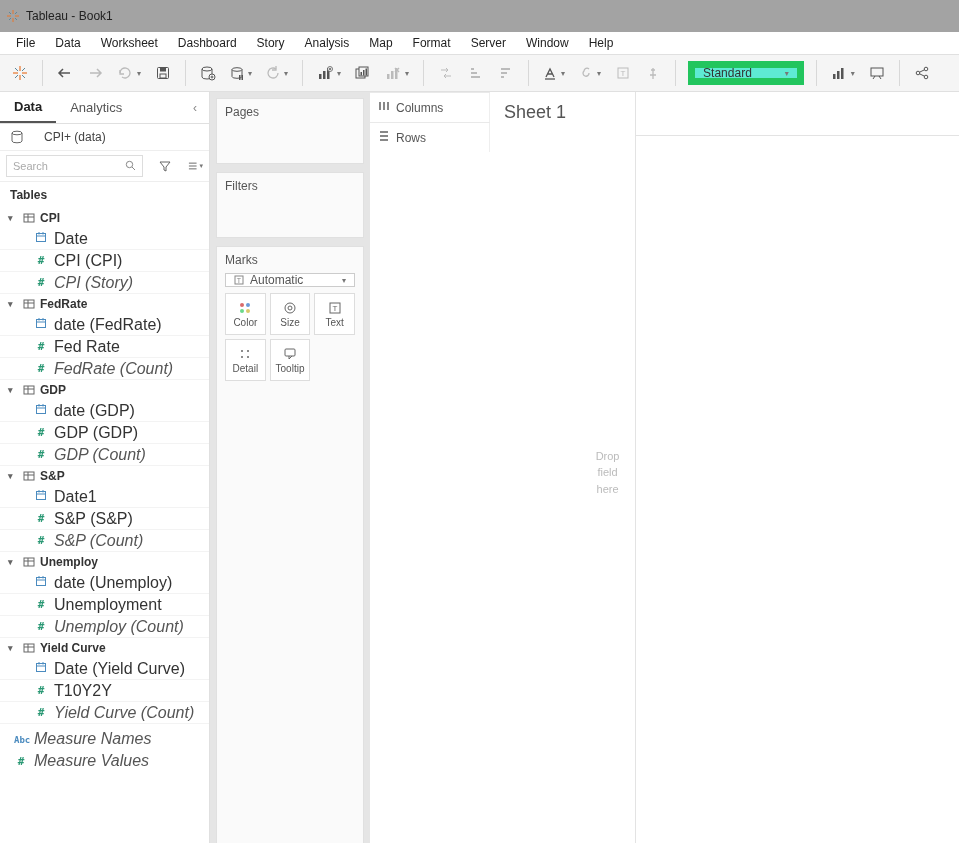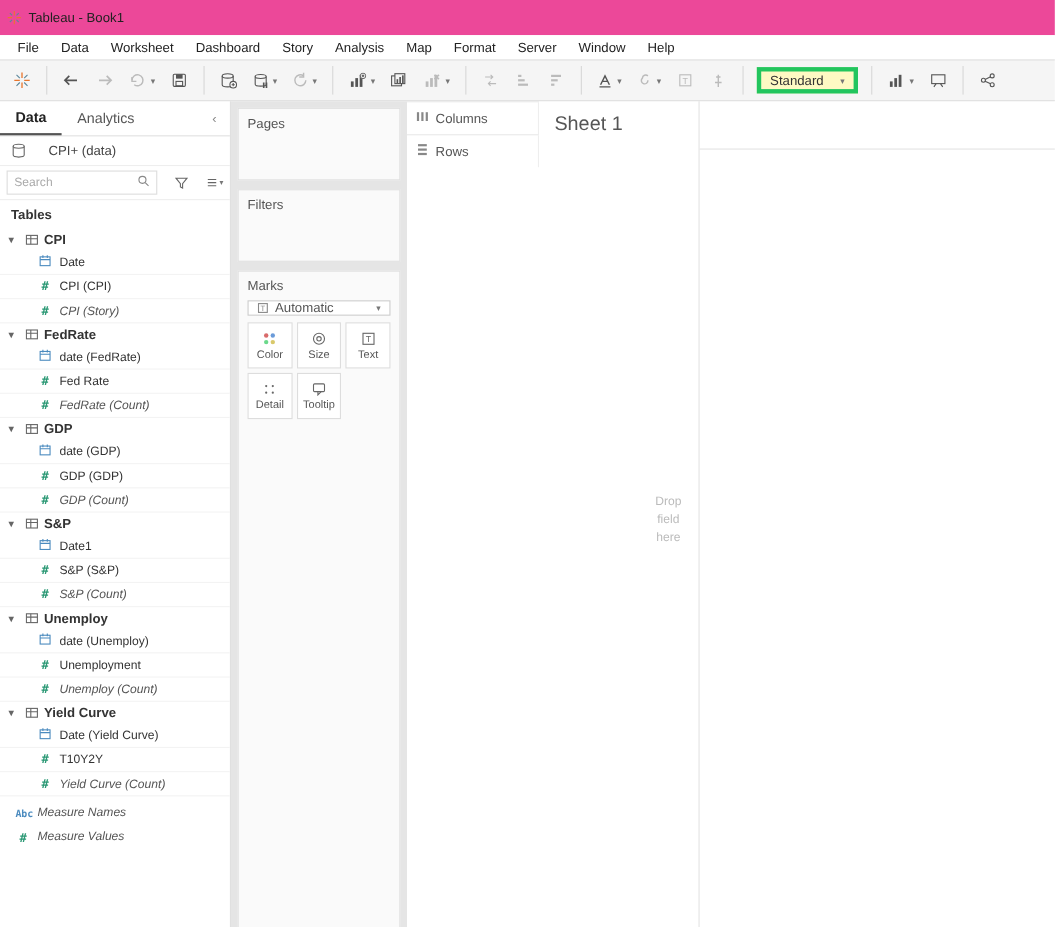--- a/index.html
+++ b/index.html
@@ -1,28 +1,28 @@
 <!DOCTYPE html>
 <html><head>
 <meta charset="utf-8">
 <style>
 * { box-sizing: border-box; margin: 0; padding: 0; }
 body { font-family: -apple-system, BlinkMacSystemFont, "Segoe UI", Arial, sans-serif; font-size: 12px; color: #333; background: #fff; width: 959px; height: 843px; overflow: hidden; }
-.titlebar { display: flex; align-items: center; height: 22px; padding: 16px 6px; background: #ec4899; gap: 6px; }
+.titlebar { display: flex; align-items: center; height: 22px; padding: 16px 6px; background: #a3a3a3; gap: 6px; }
 .titlebar .logo { width: 14px; height: 14px; display: inline-flex; align-items: center; justify-content: center; }
 .titlebar-title { font-size: 12px; color: #222; }
 .menubar { display: flex; gap: 0; padding: 0 6px; height: 22px; align-items: center; background: #fff; }
 .menubar-item { padding: 2px 10px; font-size: 12px; color: #222; cursor: pointer; }
 .toolbar { display: flex; align-items: center; height: 38px; background: #f5f5f5; border-top: 1px solid #e0e0e0; border-bottom: 1px solid #e0e0e0; padding: 0 6px; gap: 2px; }
 .toolbar .sep { width: 1px; height: 26px; background: #d8d8d8; margin: 0 6px; }
 .tool-btn { width: 28px; height: 28px; display: inline-flex; align-items: center; justify-content: center; border-radius: 2px; cursor: pointer; color: #555; }
 .tool-btn.wide { width: auto; padding: 0 6px; gap: 3px; }
 .tool-btn.disabled { color: #bbb; cursor: default; }
 .chev { font-size: 8px; color: #777; margin-left: 1px; }
-.fit-select { display: flex; align-items: center; border: 4px solid #22c55e; background: #fef9c3; height: 24px; padding: 0 8px; gap: 14px; margin: 0 4px; cursor: pointer; }
+.fit-select { display: flex; align-items: center; border: 7px solid #22c55e; background: #5eead4; height: 24px; padding: 0 8px; gap: 32px; margin: 0 4px; cursor: pointer; }
 .main { display: flex; height: calc(843px - 22px - 22px - 38px); }
 .leftcol { width: 210px; border-right: 1px solid #e0e0e0; display: flex; flex-direction: column; }
 .data-tabs { display: flex; border-bottom: 1px solid #e0e0e0; height: 32px; }
 .data-tab { flex: 0 0 auto; padding: 0 14px; display: flex; align-items: center; font-size: 13px; color: #555; cursor: pointer; }
 .data-tab.active { font-weight: 600; color: #222; border-bottom: 2px solid #555; }
 .data-tab-collapse { margin-left: auto; width: 28px; display: flex; align-items: center; justify-content: center; color: #888; cursor: pointer; }
 .datasource { display: flex; align-items: center; gap: 20px; padding: 6px 10px; color: #444; }
 .db-icon { width: 14px; height: 14px; display: inline-flex; }
 .searchrow { display: flex; align-items: center; padding: 4px 6px; gap: 14px; border-top: 1px solid #eee; border-bottom: 1px solid #eee; height: 32px; }
 .search-input { flex: 1; border: 1px solid #ddd; height: 22px; padding: 0 6px; font-size: 11px; color: #666; display: flex; align-items: center; justify-content: space-between; }
@@ -30,21 +30,21 @@
 .tables-hdr { padding: 6px 10px; font-weight: 600; font-size: 12px; }
 .tree { overflow-y: auto; flex: 1; }
 .tree-group { }
 .tree-group-hdr { display: flex; align-items: center; gap: 4px; padding: 3px 8px; font-weight: 600; cursor: pointer; }
 .tree-group-hdr .caret { width: 10px; color: #666; font-size: 9px; }
 .tbl-icon { width: 14px; height: 14px; display: inline-flex; align-items: center; justify-content: center; color: #555; }
 .tree-field { display: flex; align-items: center; gap: 6px; padding: 2px 8px 2px 34px; border-bottom: 1px solid #f3f3f3; height: 22px; cursor: pointer; }
 .fld-icon { width: 14px; text-align: center; font-size: 11px; font-family: monospace; }
 .fld-icon.dim { color: #4b8bbf; }
 .fld-icon.meas { color: #2a9874; }
-.fld-label { font-size: 11px; }
+.fld-label { font-size: 16px; }
 .fld-label.italic { font-style: italic; color: #555; }
 .bottom-measures { padding-top: 4px; }
 .bottom-measures .tree-field { padding-left: 14px; border-bottom: none; }
 .midcol { width: 160px; display: flex; flex-direction: column; padding: 6px 6px 0 6px; gap: 8px; background: #e5e5e5; justify-content: space-between; }
 .shelf { border: 1px solid #e0e0e0; background: #fafafa; padding: 6px 8px; font-size: 12px; color: #555; }
 .shelf.pages { height: 66px; }
 .shelf.filters { height: 66px; }
 .shelf.marks { flex: 1; display: flex; flex-direction: column; }
 .marks-title { margin-bottom: 6px; }
 .marks-type { border: 1px solid #ccc; background: #fff; height: 14px; display: flex; align-items: center; padding: 0 8px; gap: 6px; justify-content: space-between; margin-bottom: 6px; cursor: pointer; }

